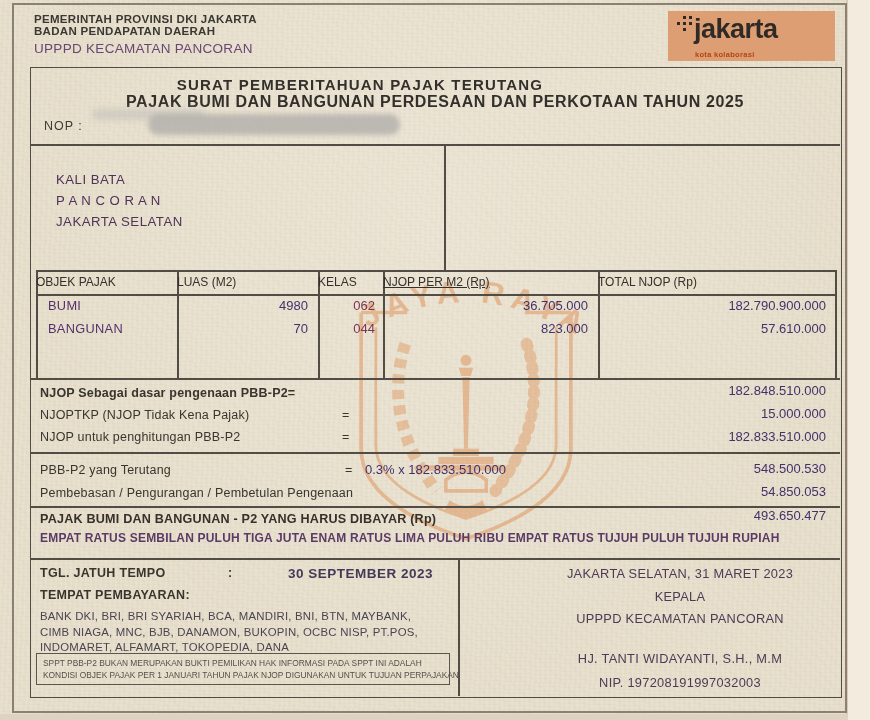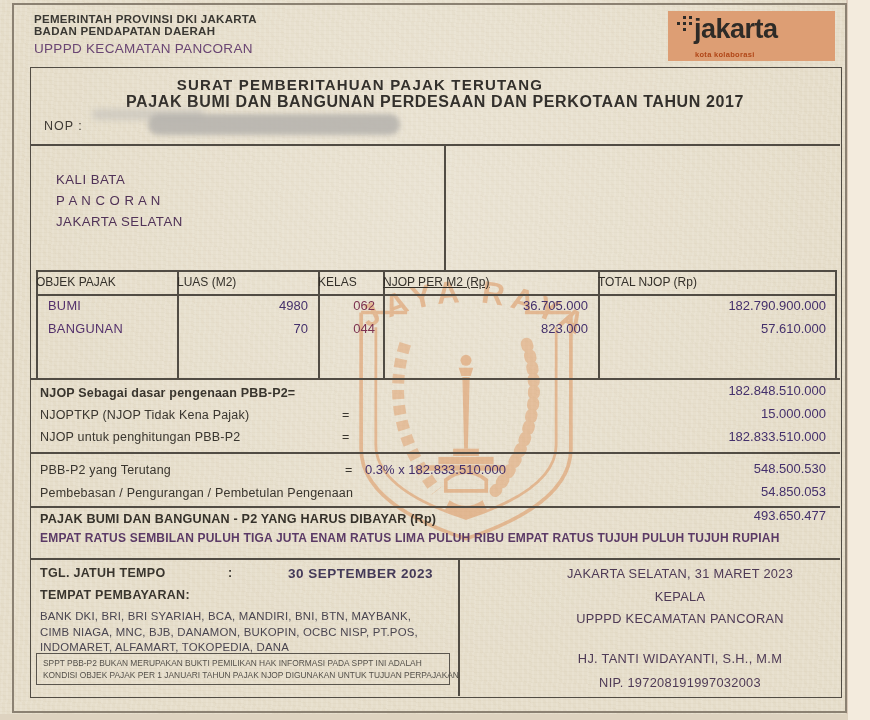--- a/index.html
+++ b/index.html
@@ -99,21 +99,21 @@
         <rect x="6" y="12" width="3" height="3"></rect>
       </g>
     </svg>
     <div class="logo-word">jakarta</div>
     <div class="logo-tag">kota kolaborasi</div>
   </div>
 
   <div class="main-box"></div>
 
   <div class="abs title1" style="top:76px;">SURAT PEMBERITAHUAN PAJAK TERUTANG</div>
-  <div class="abs title2" style="top:93px;">PAJAK BUMI DAN BANGUNAN PERDESAAN DAN PERKOTAAN TAHUN 2017</div>
+  <div class="abs title2" style="top:93px;">PAJAK BUMI DAN BANGUNAN PERDESAAN DAN PERKOTAAN TAHUN 2025</div>
 
   <div class="abs noplbl" style="left:44px;top:119px;">NOP :</div>
   <div class="blur2"></div>
   <div class="blur1"></div>
 
   <div class="hline" style="left:30px;top:144px;width:810px;"></div>
   <div class="hline" style="left:30px;top:378px;width:810px;"></div>
   <div class="hline" style="left:30px;top:452px;width:810px;"></div>
   <div class="hline" style="left:30px;top:506px;width:810px;"></div>
   <div class="hline" style="left:30px;top:558px;width:810px;"></div>

